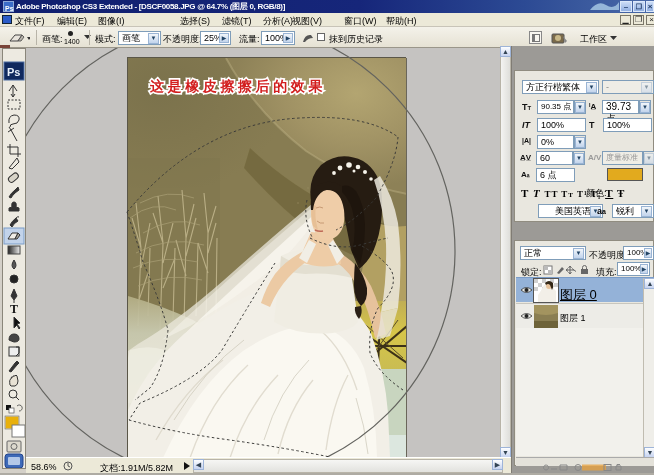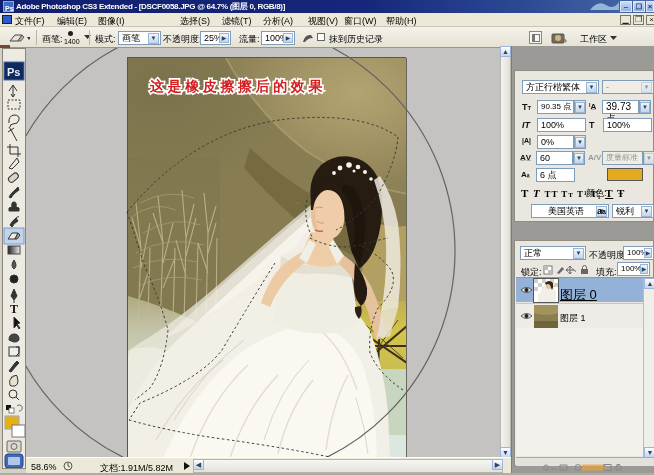--- a/index.html
+++ b/index.html
@@ -84,21 +84,21 @@
 
   <div id="menubar">
     <div id="mbicon"></div>
     <span class="mi" style="left:15px;">文件(F)</span>
     <span class="mi" style="left:57px;">编辑(E)</span>
     <span class="mi" style="left:98px;">图像(I)</span>
     <span class="mi" style="left:131px;margin-top:33px;">图层(L)</span>
     <span class="mi" style="left:180px;">选择(S)</span>
     <span class="mi" style="left:222px;">滤镜(T)</span>
     <span class="mi" style="left:263px;">分析(A)</span>
-    <span class="mi" style="left:308px;">视图(V)</span>
+    <span class="mi" style="left:292px;">视图(V)</span>
     <span class="mi" style="left:344px;">窗口(W)</span>
     <span class="mi" style="left:386px;">帮助(H)</span>
   </div>
   <div class="wbtn" style="left:620px;">▁</div>
   <div class="wbtn" style="left:633px;">❐</div>
   <div class="wbtn" style="left:646px;">×</div>
 
   <div id="optbar">
     <svg style="position:absolute;left:8px;top:5px;" width="22" height="12">
       <path d="M2,9 L7,3 L14,3 L10,9 Z" fill="#E8E4DC" stroke="#444" stroke-width="1"></path>
@@ -417,21 +417,21 @@
       <div class="picon" style="left:73px;top:82px;font-size:8px;color:#999;">A/V</div>
       <div class="pbox" style="left:87px;top:80px;width:41px;background:#EFEDE6;color:#999;font-size:8px;">度量标准</div>
       <div class="pbox" style="left:128px;top:80px;width:12px;background:#E8E6DE;">
           <div class="odd" style="left:0;width:10px;height:11px;opacity:.5;">▼</div>
         </div>
       <div class="picon" style="left:6px;top:99px;font-size:8px;">A<span style="font-size:5px;">a̲</span></div>
       <div class="pbox" style="left:21px;top:97px;width:39px;">6 点</div>
       <div class="prow" style="left:71px;top:100px;margin-top:16px;">颜色:</div>
       <div style="position:absolute;left:92px;top:97px;width:36px;height:13px;background:#E2AA1E;border:1px solid #555;"></div>
       <div class="prow" style="left:6px;top:116px;width:133px;font-family:'Liberation Serif',serif;font-weight:bold;font-size:11px;letter-spacing:1px;">T <i>T</i> <span style="font-size:9px;">TT T<span style="font-size:7px;">T</span> T¹ T₁</span> <u>T</u> Ŧ</div>
-      <div class="pbox" style="left:16px;top:133px;width:78px;padding-left:16px;">美国英语<div class="odd" style="width:11px;height:11px;">▼</div></div>
+      <div class="pbox" style="left:23px;top:133px;width:65px;padding-left:16px;">美国英语<div class="odd" style="width:11px;height:11px;">▼</div></div>
       <div class="prow" style="left:82px;top:135px;font-weight:bold;">a<span style="font-size:7px;">a</span></div>
       <div class="pbox" style="left:97px;top:133px;width:42px;">锐利<div class="odd" style="width:11px;height:11px;">▼</div></div>
     </div>
     <div class="panel" id="layerspanel" style="top:194px;height:226px;">
       <div class="pbox" style="left:5px;top:5px;width:66px;">正常<div class="odd" style="width:11px;height:11px;">▼</div></div>
       <div class="prow" style="left:74px;top:8px;">不透明度:</div>
       <div class="pbox" style="left:108px;top:5px;width:31px;font-size:8px;">100%<div class="odd" style="width:8px;">▶</div></div>
       <div class="prow" style="left:6px;top:25px;">锁定:</div>
       <svg style="position:absolute;left:28px;top:23px;" width="48" height="12">
         <rect x="1" y="2" width="8" height="8" fill="#fff" stroke="#777"></rect>

